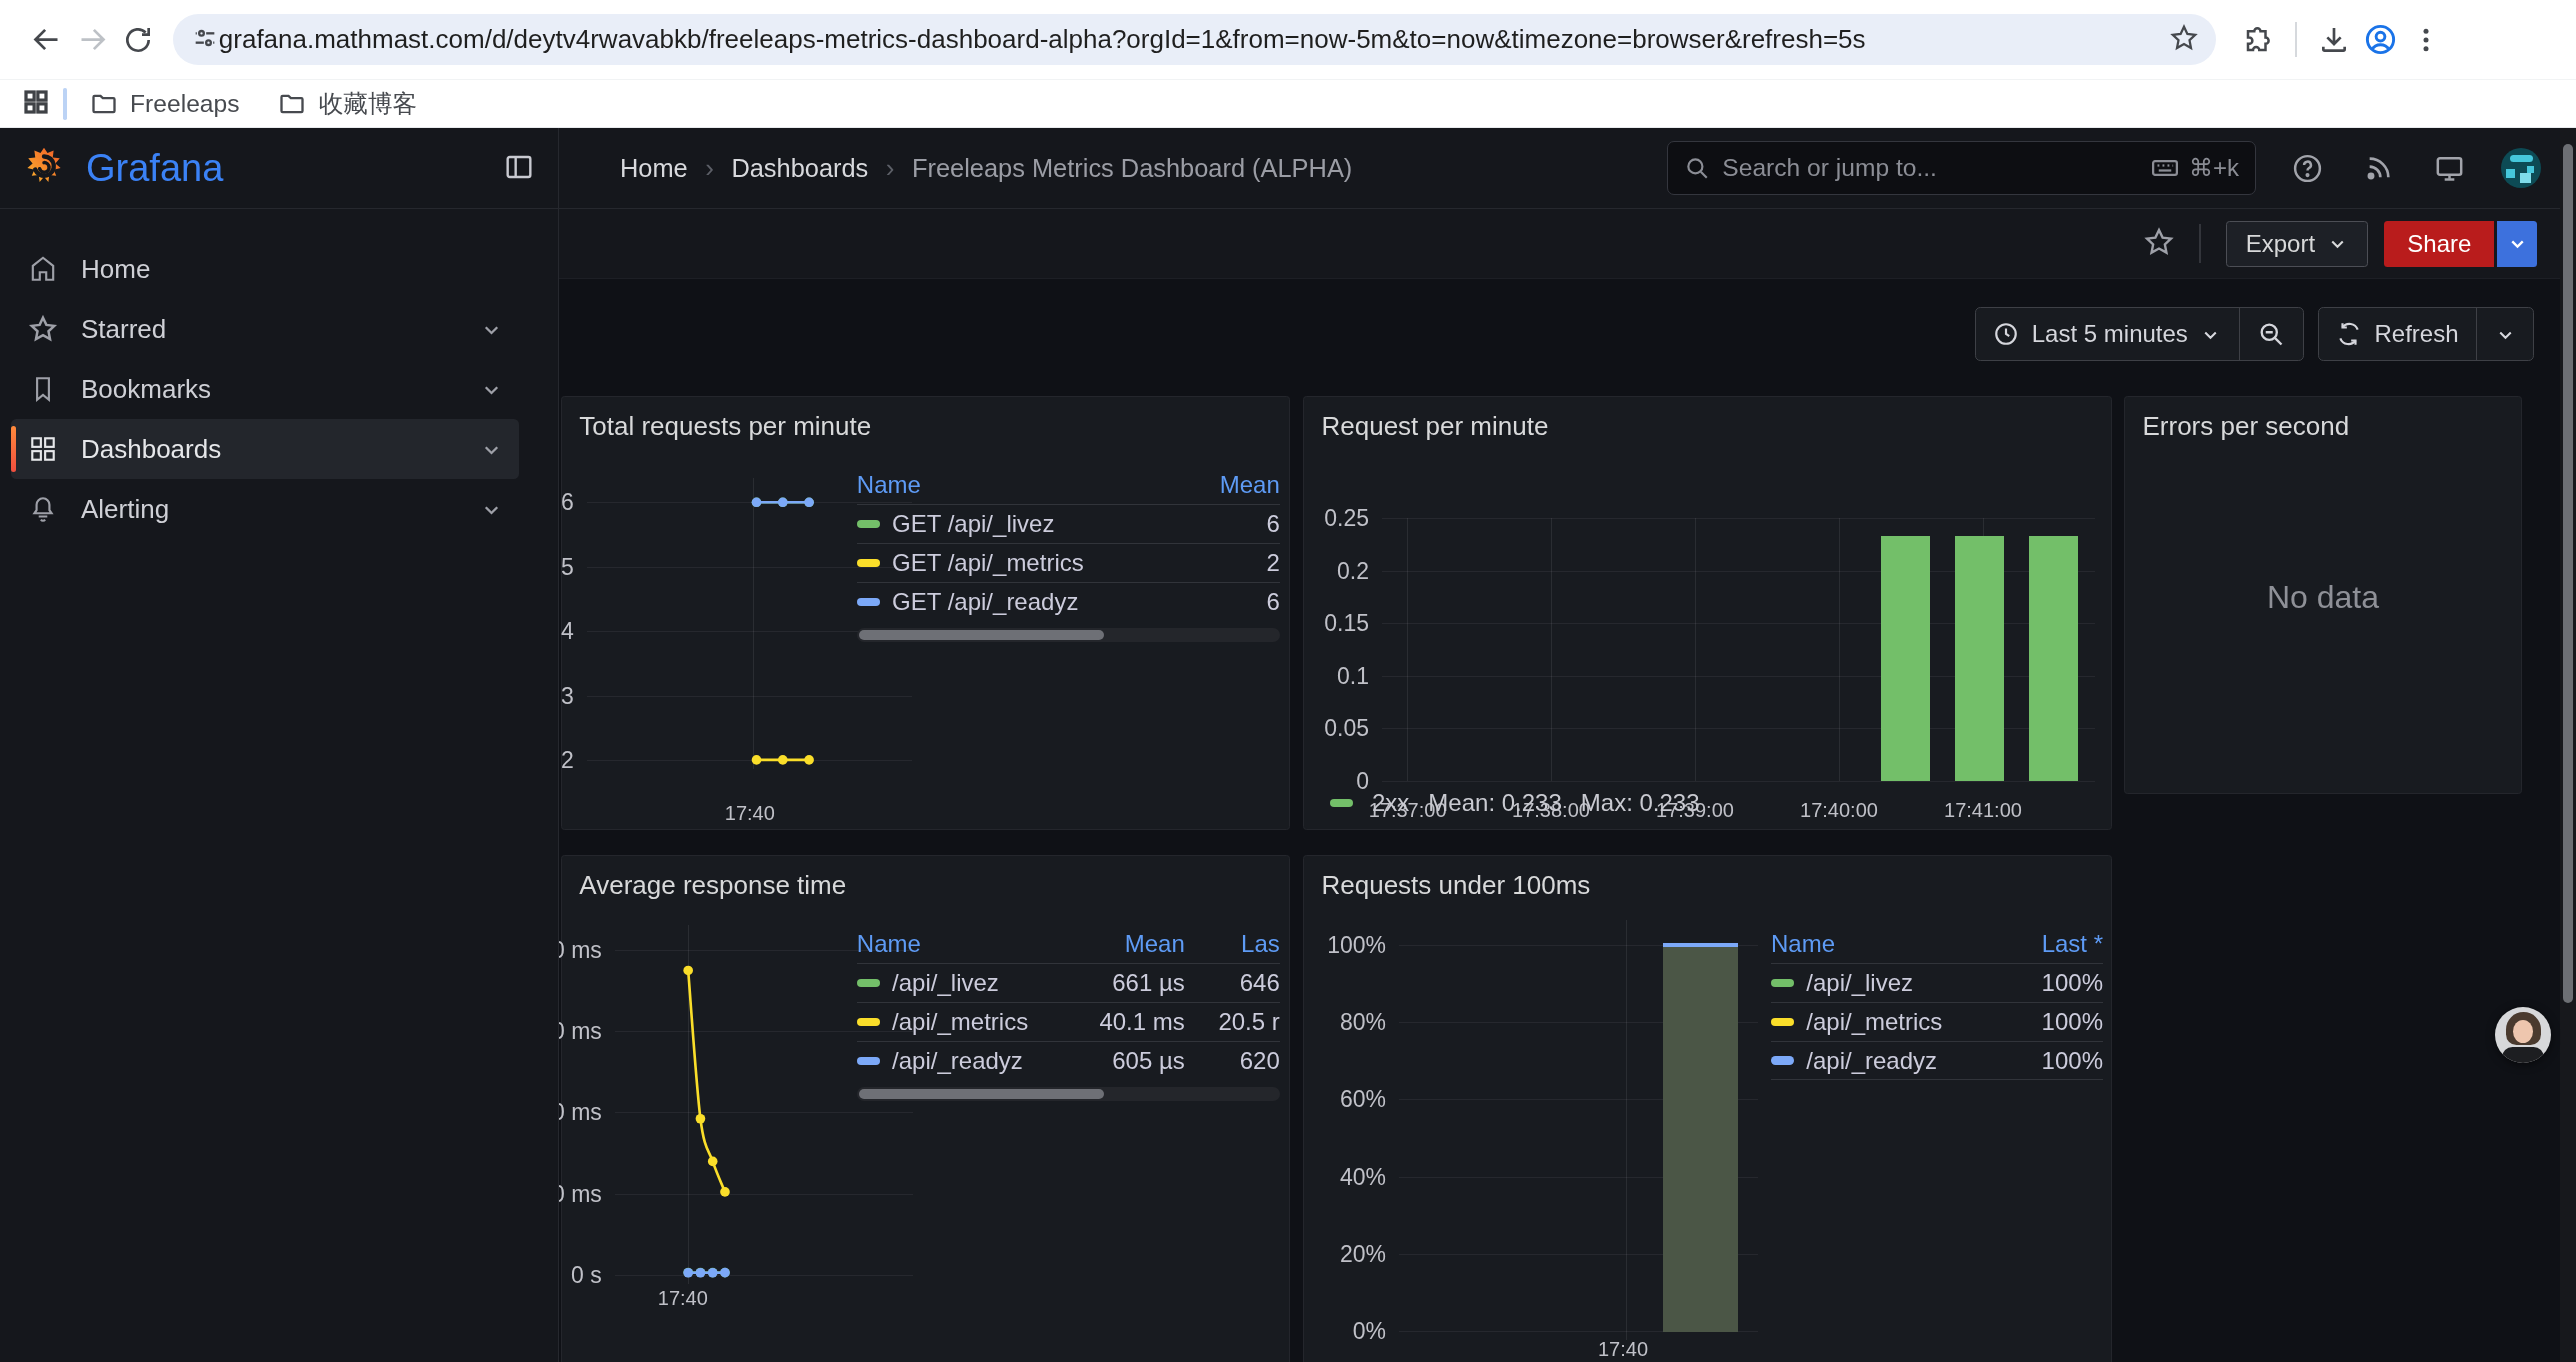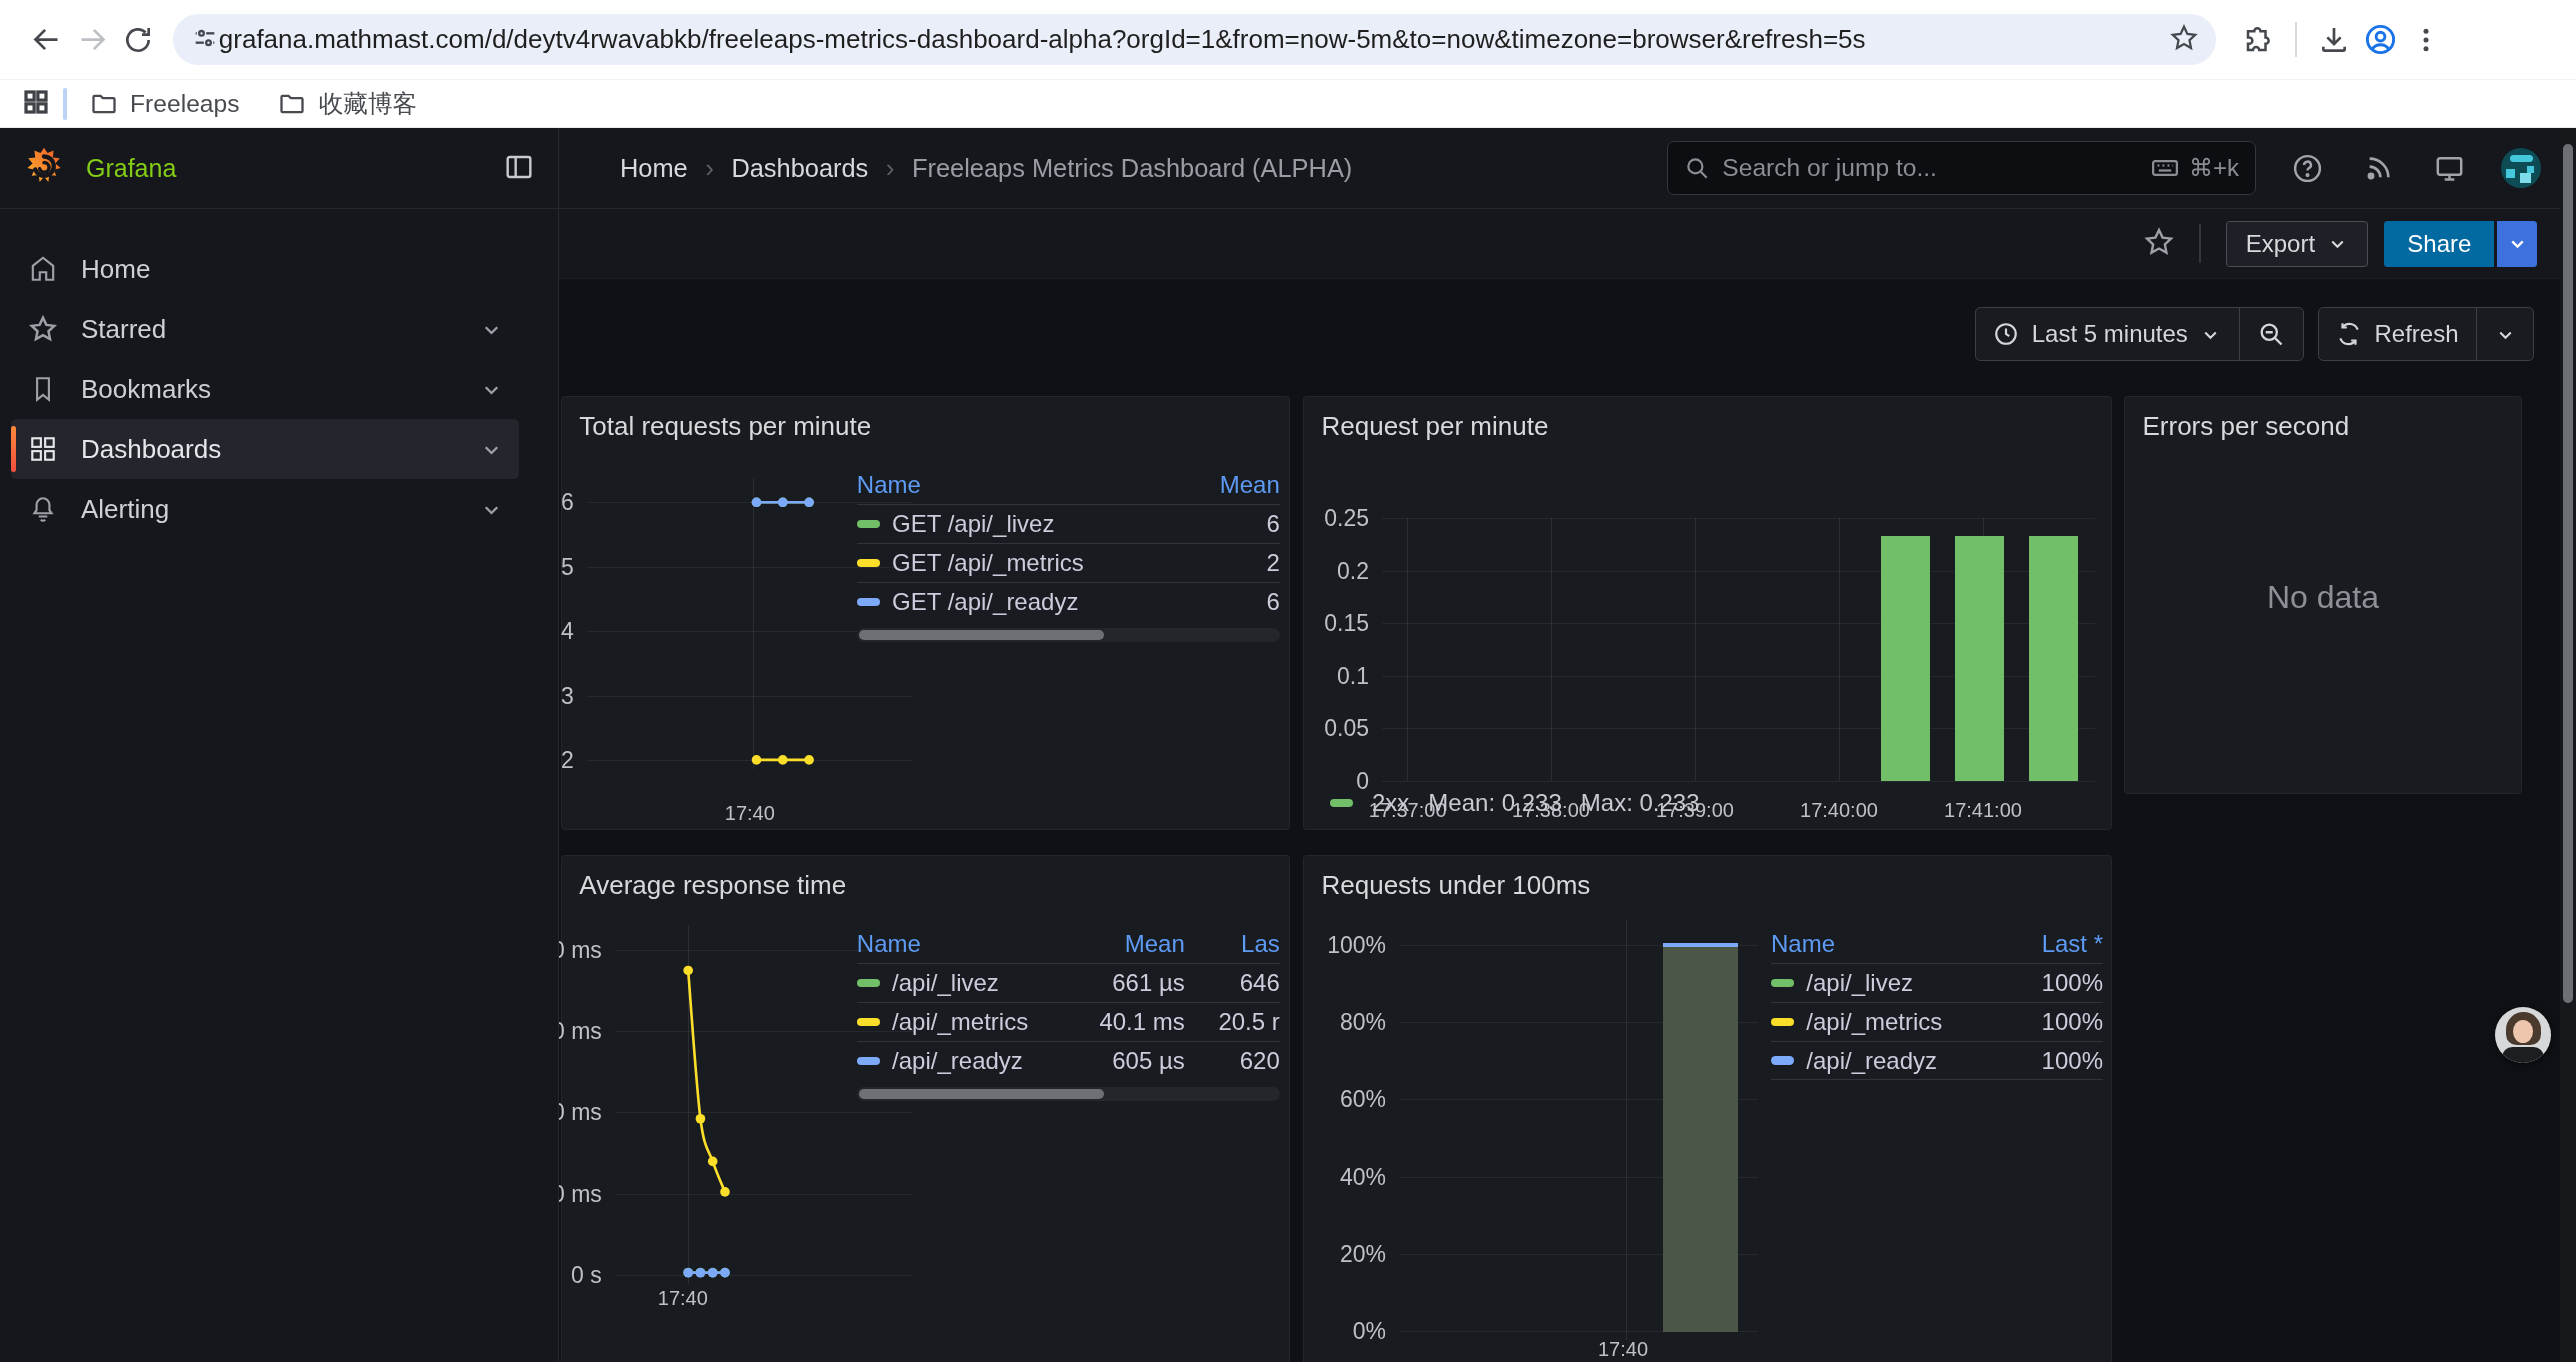--- a/index.html
+++ b/index.html
@@ -16,21 +16,21 @@
   .bdivider { width:1.8px; height:35px; background:#d6d9dd; margin:0 14px; }
   .bbar { height:49px; background:#ffffff; border-top:0.9px solid #f1f3f4; display:flex; align-items:center; padding:0 21px; border-bottom:0.9px solid #e8eaed; }
   .bm { display:flex; align-items:center; gap:12.3px; margin-right:39px; cursor:pointer;justify-content:flex-end; }
   .bm span { font-size:24.6px; color:#474a4f; }
   .bmdiv { width:3.5px; height:32px; background:#bcd3f5; border-radius:1.8px; margin:0 23px 0 12.3px; }
 
   
   .app { position:relative; height:1235px; background:#15171c; }
   .gheader { height:81px; display:flex; align-items:center; border-bottom:0.9px solid #26282e; }
   .ghead-left { width:559px; flex:0 0 auto; height:100%; display:flex; align-items:center; padding:0 23px; border-right:0.9px solid #26282e; }
-  .brand { font-size:25px; color:#84cc16; font-weight:500; margin-left:21px; }
+  .brand { font-size:38px; color:#3b82f6; font-weight:500; margin-left:21px; }
   .toggle-ic { margin-left:auto; cursor:pointer; }
   .crumbs { display:flex; align-items:center; margin-left:61px; gap:17.5px; }
   .crumb { font-size:25.4px; color:#d8d9dd; font-weight:500; cursor:pointer; }
   .crumb.last { color:#9b9da5; font-weight:400; cursor:default; }
   .csep { color:#5c5f67; font-size:26px; }
   .searchbox { margin-left:auto; width:589px; height:54px; background:#0d0e12; border:0.9px solid #34363e; border-radius:7px; display:flex; align-items:center; padding:0 16px; cursor:text; }
   .searchbox .ph { font-size:24.6px; color:#8b8d95; margin-left:12.3px; flex:1; white-space:nowrap; overflow:hidden; }
   .kbd { display:flex; align-items:center; gap:8.8px; color:#8b8d95; font-size:24px; white-space:nowrap; }
   .hdr-icons { display:flex; align-items:center; gap:32px; margin:0 35px 0 32px; }
   .hdr-icons .bicon { width:39px; height:39px; }
@@ -45,21 +45,21 @@
   .side-item.active { background:#23262c; }
   .side-item.active .lbl { color:#e6e7ea; }
   .abar { position:absolute; left:0; top:7px; bottom:7px; width:5.3px; border-radius:2.6px; background:linear-gradient(180deg,#ff8a3c,#f04e3e); }
 
   .content { flex:1; display:flex; flex-direction:column; }
   .subbar { height:70px; display:flex; align-items:center; justify-content:flex-end; padding-right:39px; border-bottom:0.9px solid #1d1f25; }
   .sdiv { width:1.8px; height:39px; background:#33353b; margin:0 24.6px; }
   .btn { height:46px; display:flex; align-items:center; border-radius:3.5px; font-size:24px; color:#d8d9da; cursor:pointer; }
   .btn.ghost { border:0.9px solid #4c4e55; background:#1d2026; padding:0 19px; gap:12.3px; }
   .share-grp { display:flex; margin-left:16px; }
-  .btn.primary { background:#0369a1; color:#ffffff; font-weight:500; padding:0 23px; border-radius:3.5px 0 0 3.5px; }
+  .btn.primary { background:#b91c1c; color:#ffffff; font-weight:500; padding:0 23px; border-radius:3.5px 0 0 3.5px; }
   .btn.primary-chev { background:#3d71dd; width:40px; justify-content:center; border-radius:0 3.5px 3.5px 0; margin-left:2.6px; }
 
   .canvas { position:relative; flex:1; background:#0f1116; overflow:hidden; }
   .controls { position:absolute; top:28px; right:42px; display:flex; gap:14px; }
   .tc-grp { display:flex; height:54px; border:0.9px solid #3e4046; border-radius:5.3px; background:#181b20; overflow:hidden; }
   .tc-seg { display:flex; align-items:center; gap:12.3px; padding:0 17.5px; font-size:24px; color:#d5d6dc; cursor:pointer; }
   .tc-seg + .tc-seg { border-left:0.9px solid #3e4046; }
 
   .panel { position:absolute; background:#181b20; border:0.9px solid #24262c; border-radius:3.5px; }
   .ptitle { font-size:26px; color:#d8d9da; font-weight:500; padding:14px 17.5px; white-space:nowrap; overflow:hidden; cursor:pointer; }

